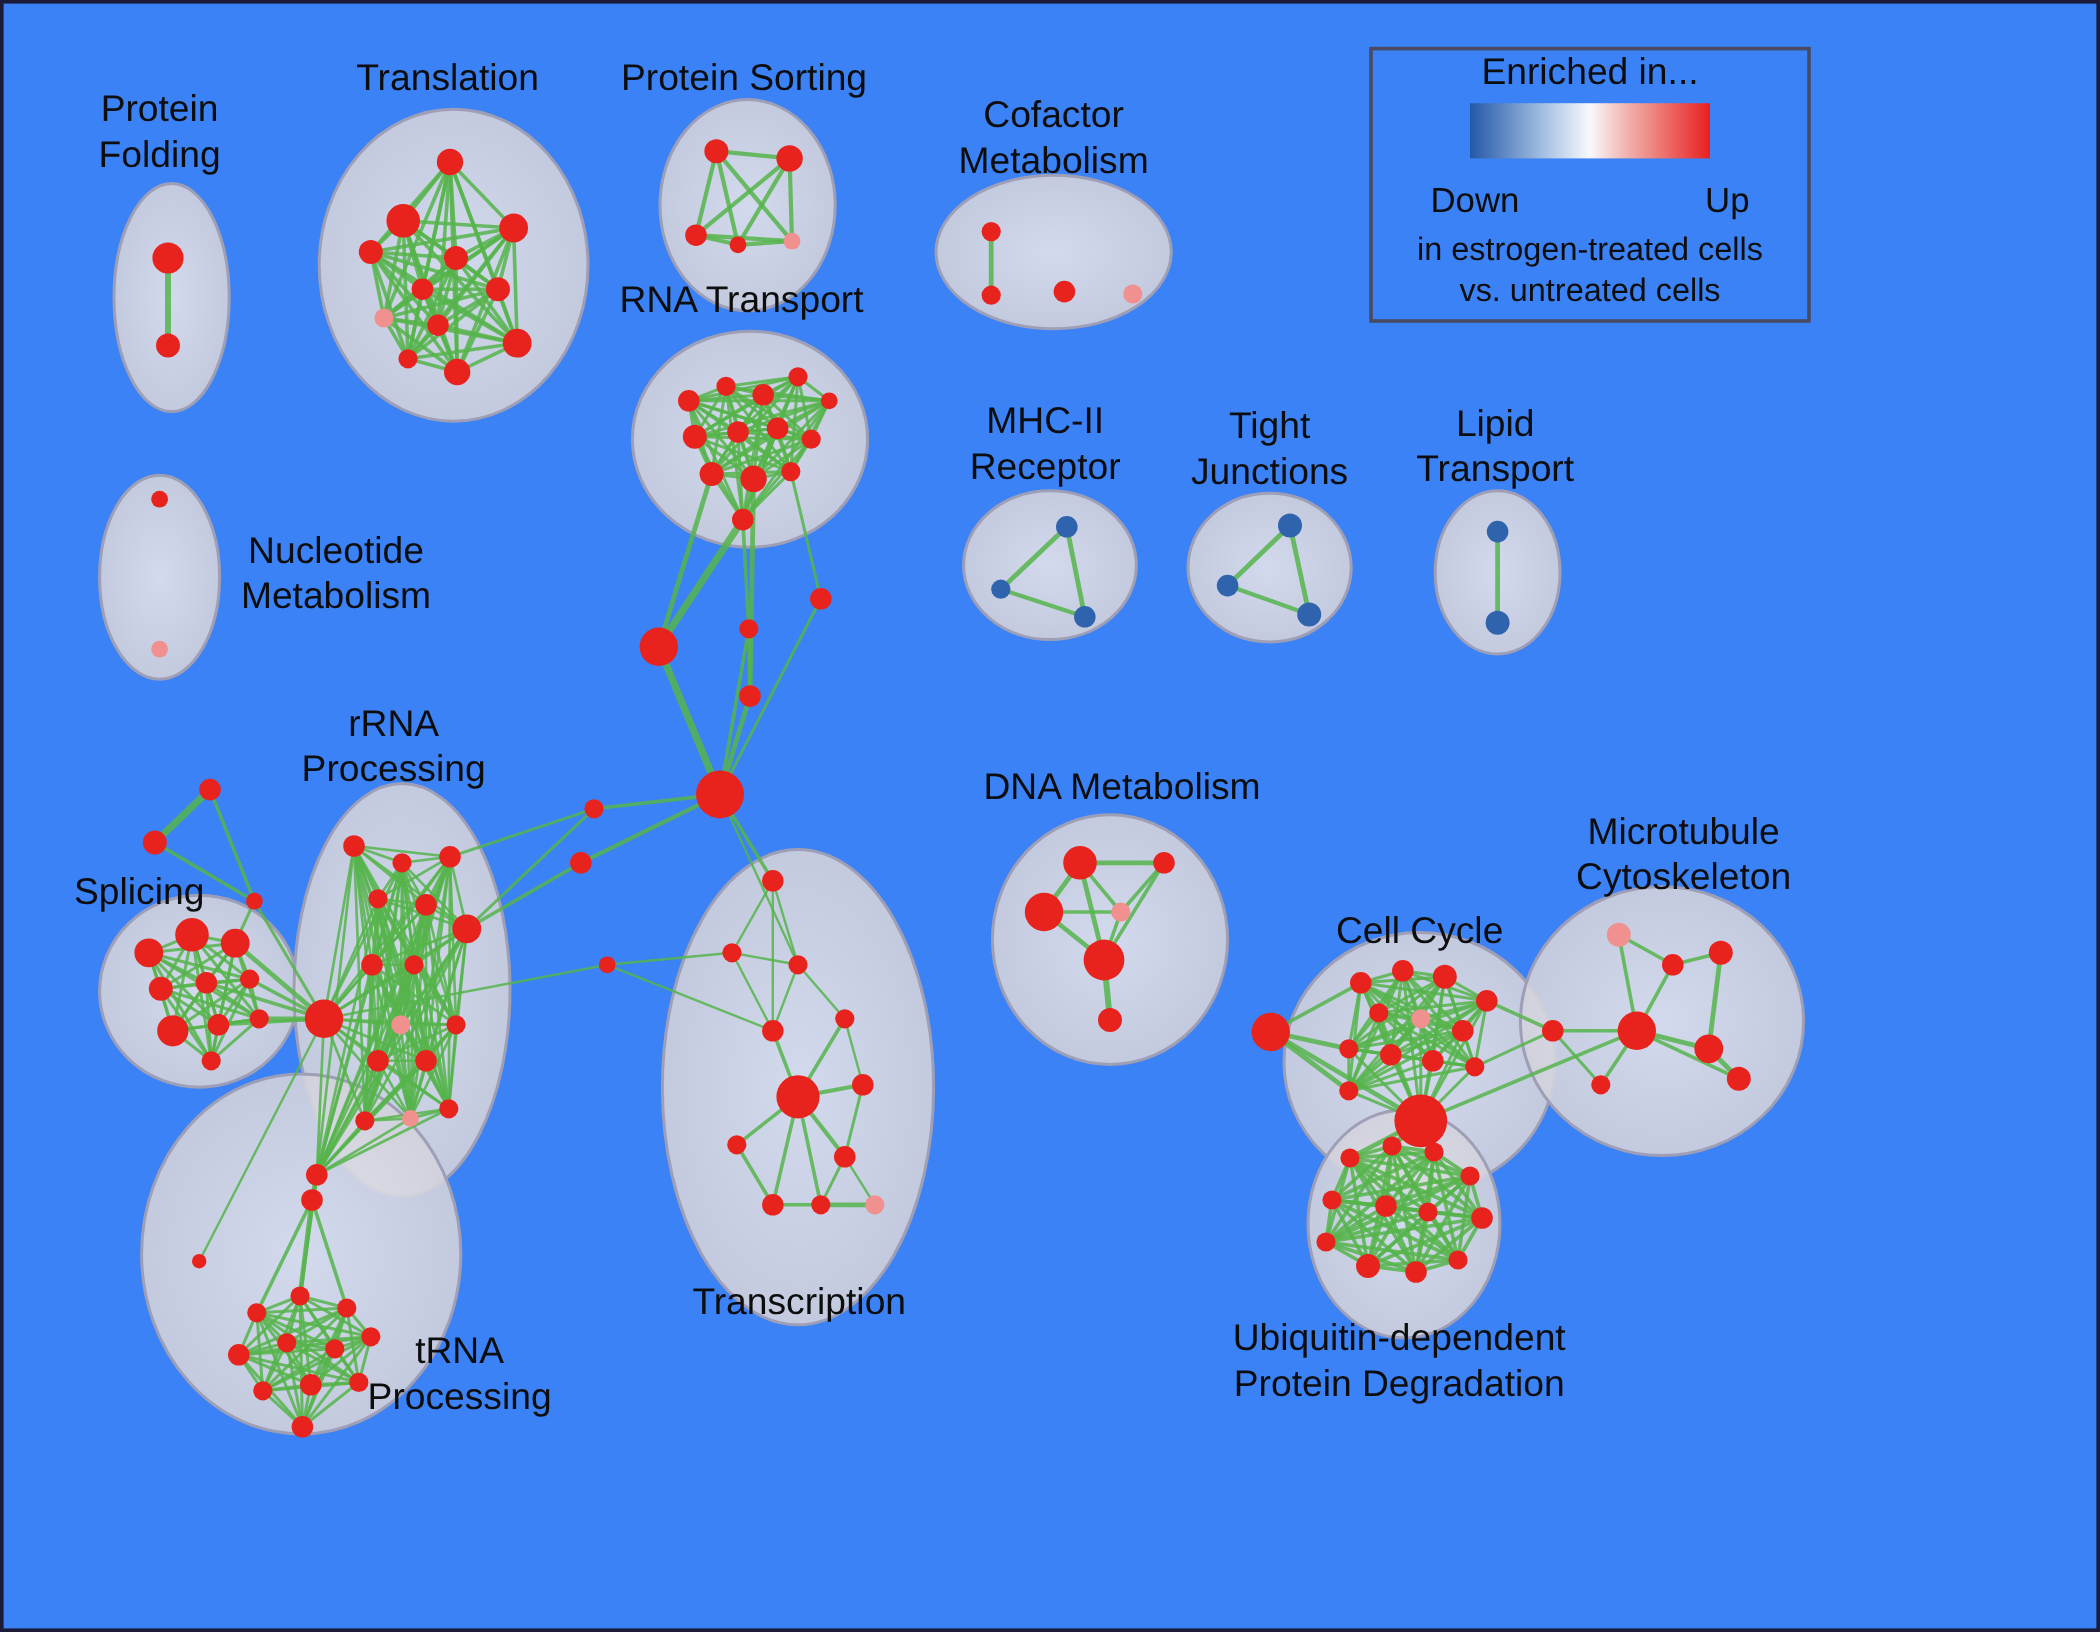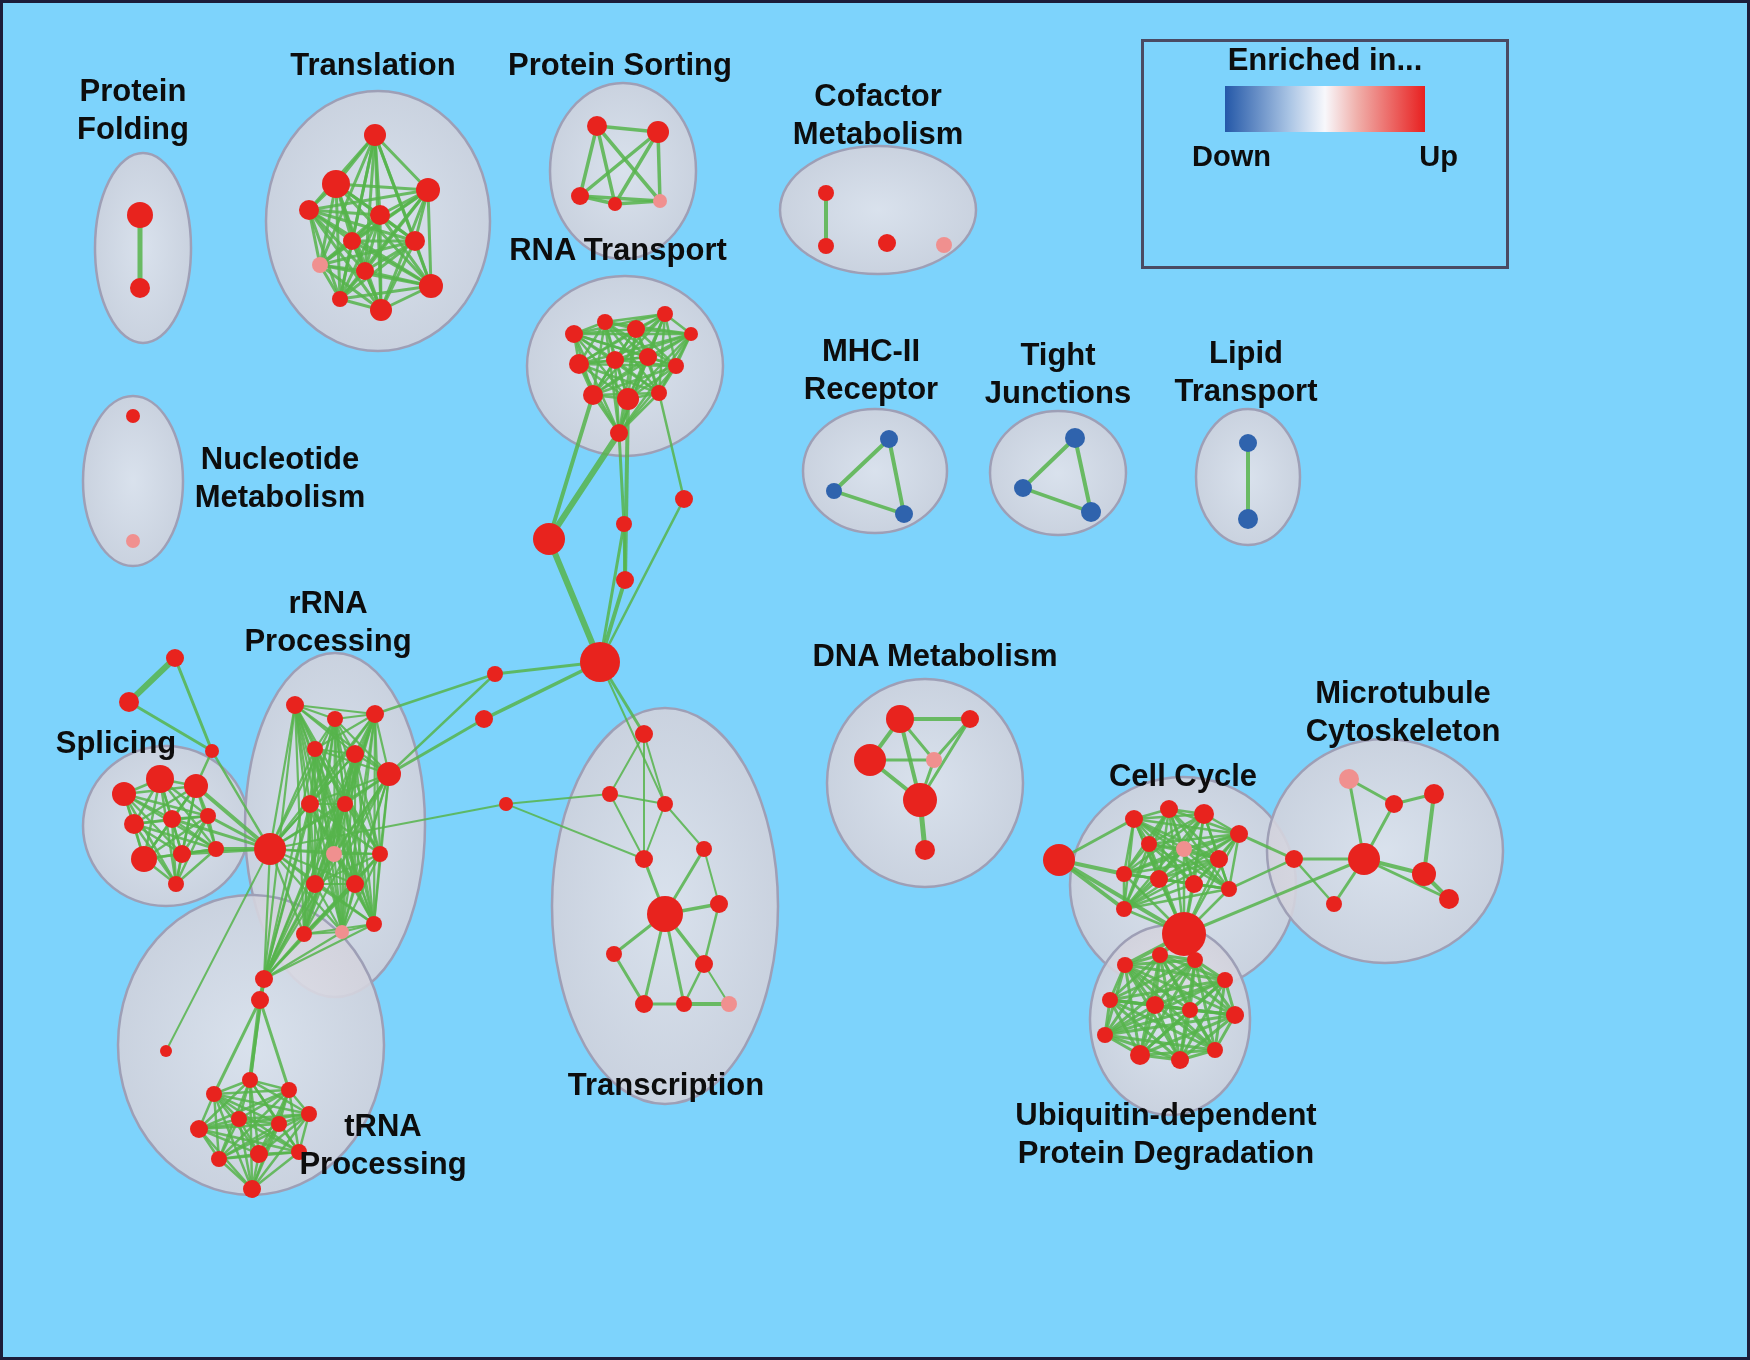--- a/index.html
+++ b/index.html
@@ -2,27 +2,27 @@
 <html><head>
 <meta charset="utf-8">
 <style>
   html,body{margin:0;padding:0;background:#ffffff}
   .stage{position:relative;width:1750px;height:1360px;box-sizing:border-box;border:3px solid #1c1c3a;overflow:hidden;font-family:"Liberation Sans",sans-serif}
   #net{position:absolute;left:0;top:0}
   #net text{font-family:"Liberation Sans",sans-serif;font-size:31px;fill:#0d0d0d}
   .legend{position:absolute;left:1138px;top:36px;width:368px;height:230px;border:3px solid #4a4a63;box-sizing:border-box;display:flex;flex-direction:column;align-items:center;background:transparent}
   .legend-title{font-size:31px;color:#0d0d0d;margin-top:0}
   .legend-bar{width:200px;height:46px;margin-top:8px}
-  .legend-ends{width:266px;display:flex;justify-content:space-between;font-size:29px;color:#0d0d0d;margin-top:8px}
+  .legend-ends{width:266px;display:flex;justify-content:space-between;font-size:29px;color:#0d0d0d;margin-top:20px}
   .legend-cap{font-size:27px;text-align:center;color:#0d0d0d;margin-top:6px;line-height:34px}
 </style>
 </head>
 <body>
 
-<div class="stage" style="background: #7dd3fc; font-weight: bold;">
+<div class="stage" style="background: #3b82f6;">
   <svg id="net" width="1750" height="1360" viewBox="0 0 1750 1360">
     <defs>
       <radialGradient id="eg">
         <stop offset="0%" stop-color="#e3e3eb"></stop>
         <stop offset="100%" stop-color="#d2d2dc"></stop>
       </radialGradient>
     </defs>
   <g>
         <ellipse cx="140" cy="245" rx="48" ry="95" fill="url(#eg)" fill-opacity="0.9" stroke="#9e9fb6" stroke-width="2.5"></ellipse>
         <ellipse cx="375" cy="218" rx="112" ry="130" fill="url(#eg)" fill-opacity="0.9" stroke="#9e9fb6" stroke-width="2.5"></ellipse>
@@ -857,14 +857,18 @@
       </g>
     </svg>
 
   <div class="legend">
     <div class="legend-title">Enriched in...</div>
     <div class="legend-bar" style="background: linear-gradient(to right, rgb(36, 88, 168) 0%, rgb(169, 196, 228) 32%, rgb(248, 248, 252) 50%, rgb(240, 176, 171) 66%, rgb(232, 32, 32) 100%);"></div>
     <div class="legend-ends">
       <span>Down</span>
       <span>Up</span>
     </div>
+    <div class="legend-cap">
+      <div>in estrogen-treated cells</div>
+      <div>vs. untreated cells</div>
+    </div>
   </div>
 </div>
 
 </body></html>

